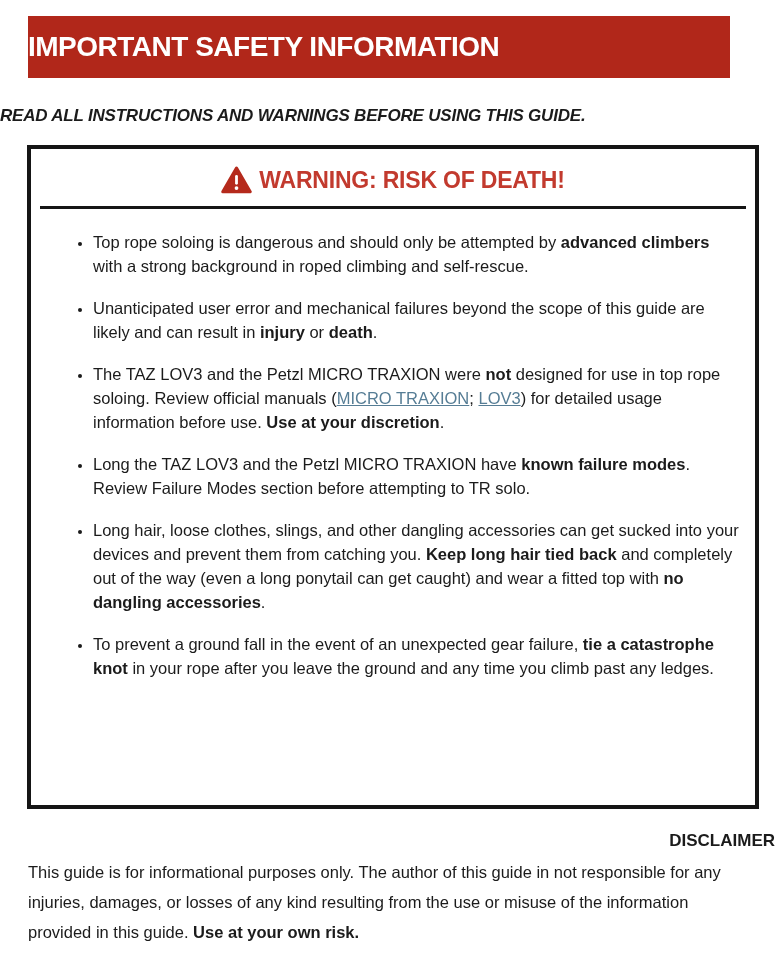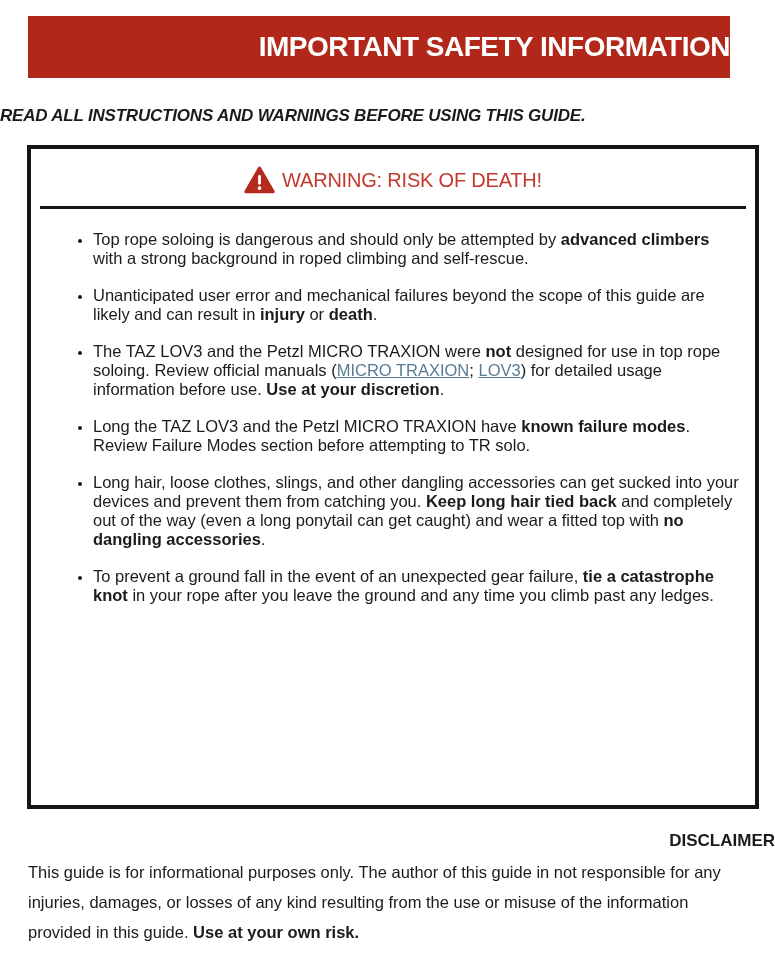--- a/index.html
+++ b/index.html
@@ -17,21 +17,21 @@
     font-family:"Liberation Sans", sans-serif;
     color:var(--text-black);
     overflow:hidden;
   }
   .page{width:775px;height:975px;position:relative;}
 
   .banner{
     margin:16px 45px 0 28px;
     height:62px;
     background:var(--banner-red);
-    display:flex;align-items:center;justify-content:flex-end;
+    display:flex;align-items:center;justify-content:flex-start;
   }
   .banner-title{
     color:#ffffff;font-size:28px;font-weight:bold;
     letter-spacing:-0.5px;white-space:nowrap;
   }
 
   .subtitle{
     margin-top:28px;
     font-size:17px;font-weight:bold;font-style:italic;
     letter-spacing:-0.2px;
@@ -43,34 +43,34 @@
     border:4px solid var(--border-black);
     overflow:hidden;
   }
   .warning-title-row{
     display:flex;align-items:center;justify-content:center;
     gap:7px;margin-top:17px;
   }
   .warning-triangle{width:31px;height:28px;flex:0 0 auto;display:block;}
   .warning-title{
     color:var(--warning-red);
-    font-size:20px;font-weight:normal;letter-spacing:-0.2px;
+    font-size:23px;font-weight:bold;letter-spacing:-0.2px;
     white-space:nowrap;
   }
   .warning-hr{
     height:3px;background:var(--border-black);
     margin:12px 9px 0 9px;
   }
   .warning-list{
     margin:21px 0 0 0;
     padding:0 14px 0 62px;
     list-style:disc outside;
   }
   .warning-list li{
-    font-size:16.5px;line-height:19px;
+    font-size:16.5px;line-height:24px;
     margin-bottom:18px;
   }
   .warning-list li::marker{font-size:14px;}
   .b{font-weight:bold;}
   .inline-link{
     color:var(--link-blue);
   }
 
   .disclaimer-heading{
     margin-top:22px;

